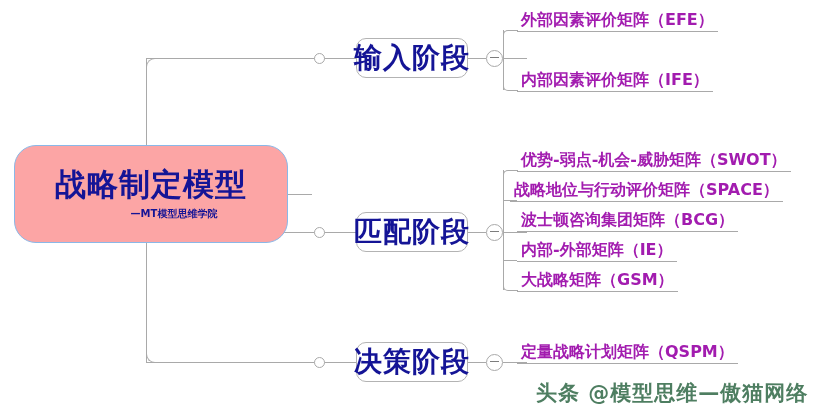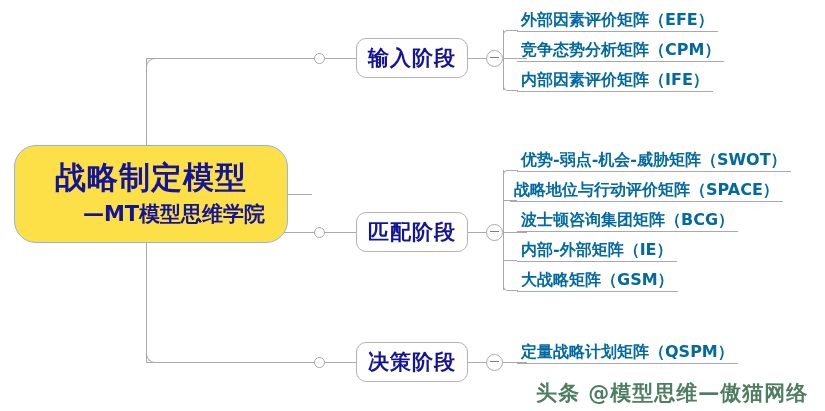--- a/index.html
+++ b/index.html
@@ -57,40 +57,40 @@
     border-bottom-left-radius: 5px;
   }
 
   
   .central-node {
     position: absolute;
     left: 14px;
     top: 145px;
     width: 274px;
     height: 98px;
-    background: #fde047;
+    background: #fca5a5;
     border: 1px solid #8ab8e8;
     border-radius: 22px;
     box-sizing: border-box;
     display: flex;
     flex-direction: column;
     align-items: center;
     justify-content: center;
   }
   .central-title {
     color: #141496;
     font-size: 31px;
     font-weight: bold;
     letter-spacing: 1px;
     line-height: 1.1;
     white-space: nowrap;
   }
   .central-sub {
     color: #141496;
-    font-size: 21px;
+    font-size: 10px;
     font-weight: bold;
     margin-top: 6px;
     margin-left: 46px;
     white-space: nowrap;
   }
 
   
   .stage-node {
     position: absolute;
     width: 112px;
@@ -98,21 +98,21 @@
     background: #ffffff;
     border: 1.3px solid #b3b3b3;
     border-radius: 10px;
     box-sizing: border-box;
     display: flex;
     align-items: center;
     justify-content: center;
   }
   .stage-label {
     color: #141496;
-    font-size: 21px;
+    font-size: 28px;
     font-weight: bold;
     letter-spacing: 1px;
     white-space: nowrap;
   }
 
   
   .dot-circle {
     position: absolute;
     width: 11px;
     height: 11px;
@@ -140,21 +140,21 @@
     border-top: 1.4px solid #7d7d7d;
   }
 
   
   .leaf {
     position: absolute;
     white-space: nowrap;
   }
   .leaf-text {
     display: block;
-    color: #0369a1;
+    color: #a21caf;
     font-size: 16px;
     font-weight: bold;
     line-height: 20px;
     padding: 0 4px 2px 4px;
     white-space: nowrap;
   }
   .leaf-rule {
     position: absolute;
     left: 0;
     bottom: 0;
@@ -210,24 +210,20 @@
 
   <div class="sub-elbow sub-elbow-top" style="left:503px; top:30px; width:14px; height:28px;"></div>
   <div class="sub-elbow sub-elbow-bot" style="left:503px; top:58px; width:14px; height:32px;"></div>
   <div class="line-v" style="left:503px; top:30px; height:60px;"></div>
   <div class="line-h" style="left:503px; top:58px; width:24px;"></div>
 
   <div class="leaf" style="left:517px; top:10px;">
     <span class="leaf-text">外部因素评价矩阵（EFE）</span>
     <span class="leaf-rule" style="width:100%;"></span>
   </div>
-  <div class="leaf" style="left:517px; top:40px;">
-    <span class="leaf-text">竞争态势分析矩阵（CPM）</span>
-    <span class="leaf-rule" style="width:100%;"></span>
-  </div>
   <div class="leaf" style="left:517px; top:70px;">
     <span class="leaf-text">内部因素评价矩阵（IFE）</span>
     <span class="leaf-rule" style="width:100%;"></span>
   </div>
 
   <div class="stage-node" style="left:356px; top:212px;">
     <span class="stage-label">匹配阶段</span>
   </div>
   <div class="line-h" style="left:468px; top:232px; width:18px;"></div>
   <div class="minus-circle" style="left:486px; top:223.5px;"></div>

